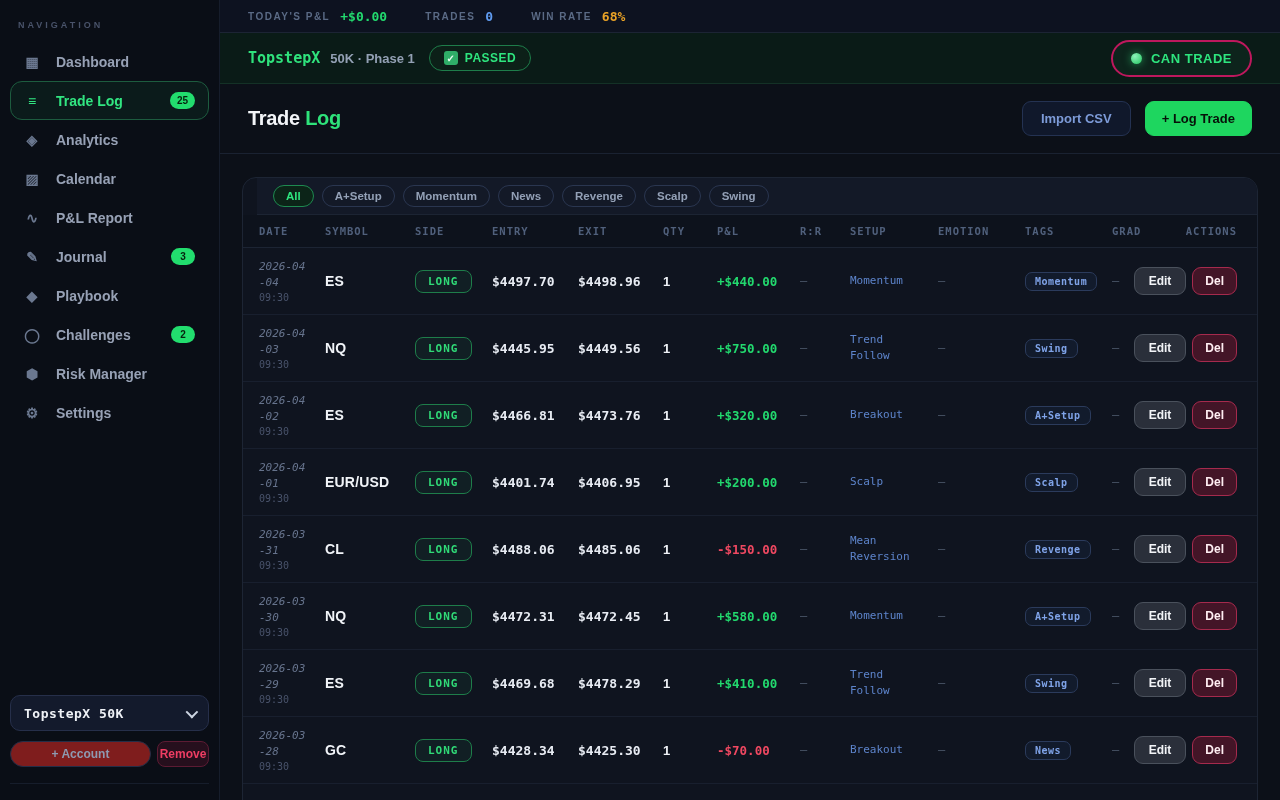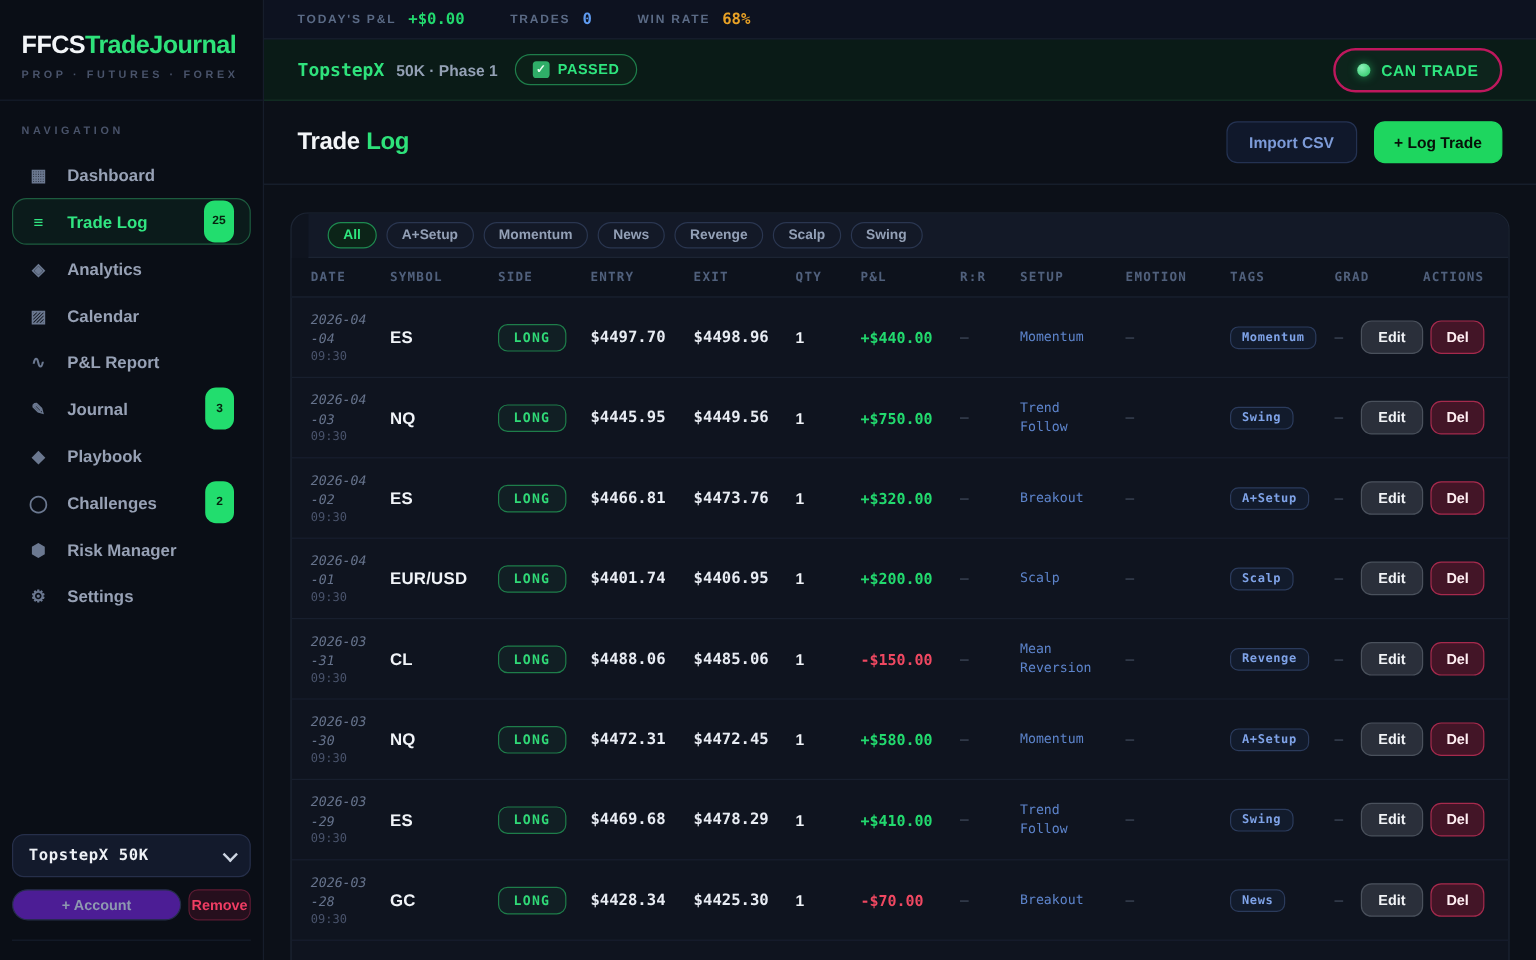--- a/index.html
+++ b/index.html
@@ -25,34 +25,34 @@
   .nav-label { font-size:9px; font-weight:700; letter-spacing:3px; color:#49536a; margin:8px 8px 12px; }
   .nav-item {
     display:flex; align-items:center; height:39px; padding:0 13px; border-radius:12px;
     color:#97a1b5; font-size:14px; font-weight:600; cursor:pointer; border:1px solid transparent;
   }
   .nav-item .icon { width:16px; font-size:14px; color:#6b7890; margin-right:16px; text-align:center; }
   .nav-item.active { background:rgba(34,197,94,0.07); border:1px solid #1d5c3f; color:#31e581; }
   .nav-item.active .icon { color:#31e581; }
   .nav-badge {
     margin-left:auto; background:#22dd6e; color:#07230f; font-size:10px; font-weight:700;
-    min-width:24px; height:35px; border-radius:9px; display:flex; align-items:center; justify-content:center;
+    min-width:24px; height:17px; border-radius:9px; display:flex; align-items:center; justify-content:center;
     padding:0 7px;
   }
   .side-footer { margin-top:auto; padding:0 10px 16px; }
   .acct-select {
     height:36px; border:1px solid #262f4a; background:#131a2c; border-radius:10px;
     display:flex; align-items:center; justify-content:space-between; padding:0 13px; cursor:pointer;
   }
   .acct-select .sel-label { font-size:13px; font-weight:700; color:#eef1f6; letter-spacing:0.5px; }
   .chev { width:9px; height:9px; border-right:2px solid #cdd5e2; border-bottom:2px solid #cdd5e2;
     transform:rotate(45deg) translateY(-2px); }
   .acct-btn-row { display:flex; gap:6px; margin-top:10px; padding-bottom:16px; border-bottom:1px solid #161d2b; }
   .btn-add-account {
-    flex:1; height:26px; border-radius:14px; border:1px solid #242e47; background:#4c1d95;
+    flex:1; height:26px; border-radius:14px; border:1px solid #242e47; background:#7f1d1d;
     color:#8e99b0; font-size:12px; font-weight:700; display:flex; align-items:center; justify-content:center; cursor:pointer;
   }
   .btn-remove {
     width:52px; height:26px; border-radius:8px; border:1px solid #5c1b33; background:#260f1d;
     color:#ef3d63; font-size:12px; font-weight:700; display:flex; align-items:center; justify-content:center; cursor:pointer;
   }
 
   
   .main { flex:1; display:flex; flex-direction:column; height:800px; }
 
@@ -151,26 +151,20 @@
   }
   .btn-del {
     padding:6px 12px; border-radius:9px; background:#431527; border:1px solid #a62a4d;
     color:#ffeef2; font-size:12px; font-weight:700; cursor:pointer;
   }
 </style>
 </head>
 <body>
 
 <aside class="sidebar">
-  <div class="logo-block">
-    <div class="brand">
-      <span class="b1">FFCS</span><span class="b2">TradeJournal</span>
-    </div>
-    <div class="tagline">PROP · FUTURES · FOREX</div>
-  </div>
   <div class="nav-section">
     <div class="nav-label">NAVIGATION</div>
     <div id="nav-list">
         <div class="nav-item">
           <span class="icon">▦</span>
           <span>Dashboard</span>
         </div>
         <div class="nav-item active">
           <span class="icon">≡</span>
           <span>Trade Log</span>

